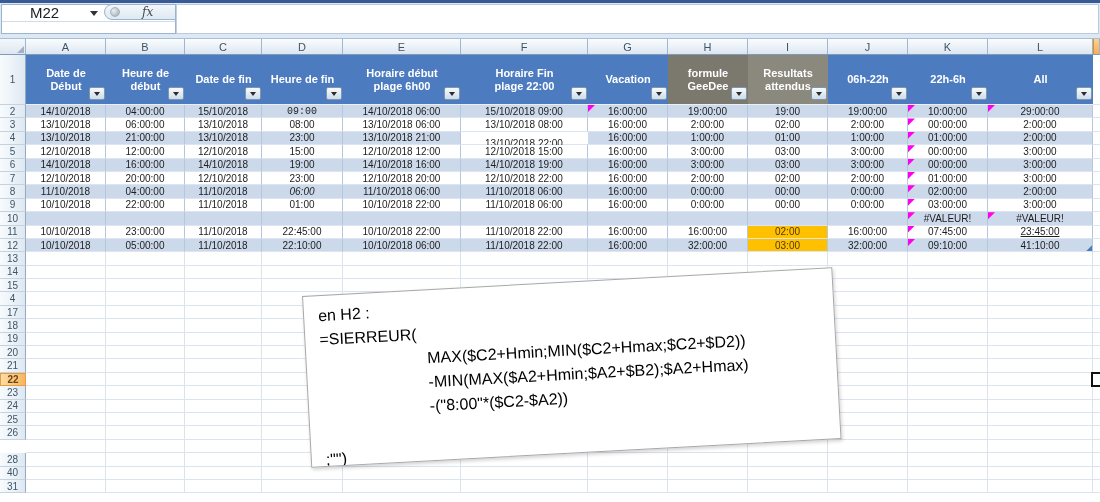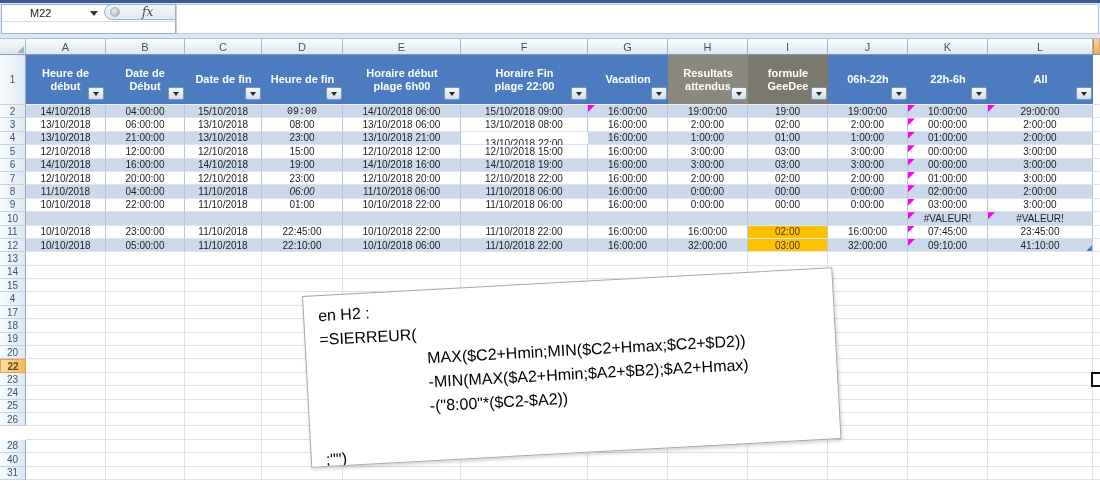--- a/index.html
+++ b/index.html
@@ -5,21 +5,21 @@
   html,body{margin:0;padding:0;background:#fff;}
   #screen{position:relative;width:1100px;height:502px;overflow:hidden;
           font-family:"Liberation Sans",sans-serif;background:#fff;}
 
   
   .top-accent{position:absolute;left:0;top:0;width:1100px;height:3px;background:#3a5a96;}
   .topbar{position:absolute;left:0;top:3px;width:1100px;height:35px;background:#dde8f4;}
   .namebox-wrap{position:absolute;left:1px;top:1px;width:175px;height:30px;background:#fff;
                 border:1px solid #9ab4cf;box-sizing:border-box;}
   .nb-row{position:relative;height:16px;border-bottom:1px solid #cfdce9;}
-  .nb-text{position:absolute;left:28px;top:1px;font-size:11px;color:#222;line-height:14px;}
+  .nb-text{position:absolute;left:28px;top:1px;font-size:15px;color:#222;line-height:14px;}
   .nb-arrow{position:absolute;left:88px;top:6px;width:0;height:0;
             border-left:4px solid transparent;border-right:4px solid transparent;border-top:5px solid #333;}
   .fx-capsule{position:absolute;left:102px;top:-1px;width:72px;height:16px;box-sizing:border-box;
               border:1px solid #9ab4cf;border-radius:9px 0 0 9px;
               background:linear-gradient(#f2f7fb,#dfe9f2);display:flex;align-items:center;}
   .fx-circle{width:10px;height:10px;border-radius:50%;margin-left:5px;
              background:radial-gradient(circle at 35% 35%,#eef1f4,#99a3ab);border:1px solid #aab3ba;box-sizing:border-box;}
   .fx-label{margin-left:22px;font-family:"DejaVu Serif",serif;font-style:italic;font-size:12px;color:#4a4a4a;}
   .formula-field{position:absolute;left:176px;top:1px;width:923px;height:30px;background:#fff;
                  border:1px solid #b9cbdd;border-left:1px solid #c0d0e0;box-sizing:border-box;}
@@ -116,34 +116,34 @@
       <div class="ch" style="width: 80px;">I</div>
       <div class="ch" style="width: 80px;">J</div>
       <div class="ch" style="width: 80px;">K</div>
       <div class="ch" style="width: 105px;">L</div>
       <div class="ch msel" style="width: 7px;"></div>
     </div>
 
   <div class="sheet-body">
       <div class="row" style="height: 50px;">
         <div class="rh" style="width: 26px;">1</div>
+        <div class="hcell blue" style="width: 80px; height: 50px;">
+          <div class="hlabel">Date de
+Début</div>
+          <div class="dd">
+            <div class="dda"></div>
+          </div>
+        </div>
         <div class="hcell blue" style="width: 79px; height: 50px;">
           <div class="hlabel">Heure de
 début</div>
           <div class="dd">
             <div class="dda"></div>
           </div>
         </div>
-        <div class="hcell blue" style="width: 80px; height: 50px;">
-          <div class="hlabel">Date de
-Début</div>
-          <div class="dd">
-            <div class="dda"></div>
-          </div>
-        </div>
         <div class="hcell blue" style="width: 77px; height: 50px;">
           <div class="hlabel">Date de fin</div>
           <div class="dd">
             <div class="dda"></div>
           </div>
         </div>
         <div class="hcell blue" style="width: 81px; height: 50px;">
           <div class="hlabel">Heure de fin</div>
           <div class="dd">
             <div class="dda"></div>
@@ -162,30 +162,30 @@
           <div class="dd">
             <div class="dda"></div>
           </div>
         </div>
         <div class="hcell blue" style="width: 80px; height: 50px;">
           <div class="hlabel">Vacation</div>
           <div class="dd">
             <div class="dda"></div>
           </div>
         </div>
+        <div class="hcell gray-dark" style="width: 80px; height: 50px;">
+          <div class="hlabel">formule
+GeeDee</div>
+          <div class="dd">
+            <div class="dda"></div>
+          </div>
+        </div>
         <div class="hcell gray" style="width: 80px; height: 50px;">
           <div class="hlabel">Resultats
 attendus</div>
-          <div class="dd">
-            <div class="dda"></div>
-          </div>
-        </div>
-        <div class="hcell gray-dark" style="width: 80px; height: 50px;">
-          <div class="hlabel">formule
-GeeDee</div>
           <div class="dd">
             <div class="dda"></div>
           </div>
         </div>
         <div class="hcell blue" style="width: 80px; height: 50px;">
           <div class="hlabel">06h-22h</div>
           <div class="dd">
             <div class="dda"></div>
           </div>
         </div>
@@ -353,21 +353,21 @@
         <div class="cell t" style="width: 79px;">23:00:00</div>
         <div class="cell t" style="width: 77px;">11/10/2018</div>
         <div class="cell t" style="width: 81px;">22:45:00</div>
         <div class="cell t" style="width: 118px;">10/10/2018 22:00</div>
         <div class="cell t" style="width: 127px;">11/10/2018 22:00</div>
         <div class="cell t" style="width: 80px;">16:00:00</div>
         <div class="cell t" style="width: 80px;">16:00:00</div>
         <div class="cell t hl" style="width: 80px;">02:00</div>
         <div class="cell t" style="width: 80px;">16:00:00</div>
         <div class="cell t" style="width: 80px;">07:45:00<div class="flag"></div></div>
-        <div class="cell t" style="width: 105px;">23:45:00</div>
+        <div class="cell t" style="width: 105px; text-decoration: underline;">23:45:00</div>
         <div class="cell e m" style="width: 7px;"></div>
       </div>
       <div class="row" style="height: 13.4px;">
         <div class="rh" style="width: 26px;">12</div>
         <div class="cell t band" style="width: 80px;">10/10/2018</div>
         <div class="cell t band" style="width: 79px;">05:00:00</div>
         <div class="cell t band" style="width: 77px;">11/10/2018</div>
         <div class="cell t band" style="width: 81px;">22:10:00</div>
         <div class="cell t band" style="width: 118px;">10/10/2018 06:00</div>
         <div class="cell t band" style="width: 127px;">11/10/2018 22:00</div>
@@ -501,20 +501,36 @@
         <div class="cell e" style="width: 127px;"></div>
         <div class="cell e" style="width: 80px;"></div>
         <div class="cell e" style="width: 80px;"></div>
         <div class="cell e" style="width: 80px;"></div>
         <div class="cell e" style="width: 80px;"></div>
         <div class="cell e" style="width: 80px;"></div>
         <div class="cell e" style="width: 105px;"></div>
         <div class="cell e m" style="width: 7px;"></div>
       </div>
       <div class="row" style="height: 13.4px;">
+        <div class="rh" style="width: 26px;">21</div>
+        <div class="cell e" style="width: 80px;"></div>
+        <div class="cell e" style="width: 79px;"></div>
+        <div class="cell e" style="width: 77px;"></div>
+        <div class="cell e" style="width: 81px;"></div>
+        <div class="cell e" style="width: 118px;"></div>
+        <div class="cell e" style="width: 127px;"></div>
+        <div class="cell e" style="width: 80px;"></div>
+        <div class="cell e" style="width: 80px;"></div>
+        <div class="cell e" style="width: 80px;"></div>
+        <div class="cell e" style="width: 80px;"></div>
+        <div class="cell e" style="width: 80px;"></div>
+        <div class="cell e" style="width: 105px;"></div>
+        <div class="cell e m" style="width: 7px;"></div>
+      </div>
+      <div class="row" style="height: 13.4px;">
         <div class="rh sel" style="width: 26px;">22</div>
         <div class="cell e" style="width: 80px;"></div>
         <div class="cell e" style="width: 79px;"></div>
         <div class="cell e" style="width: 77px;"></div>
         <div class="cell e" style="width: 81px;"></div>
         <div class="cell e" style="width: 118px;"></div>
         <div class="cell e" style="width: 127px;"></div>
         <div class="cell e" style="width: 80px;"></div>
         <div class="cell e" style="width: 80px;"></div>
         <div class="cell e" style="width: 80px;"></div>

